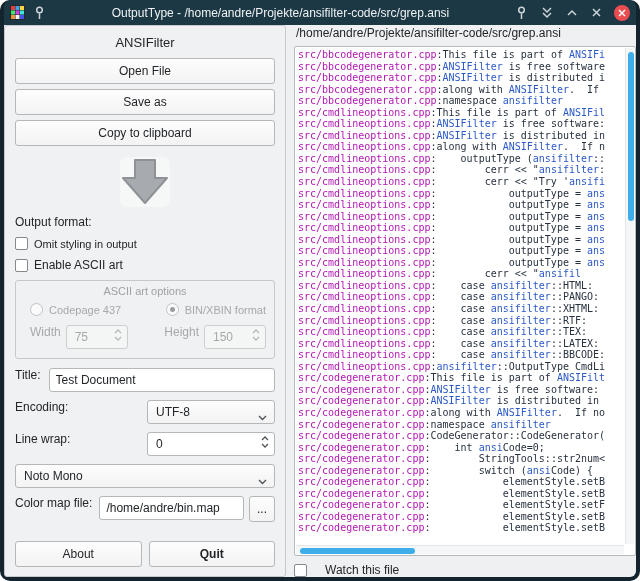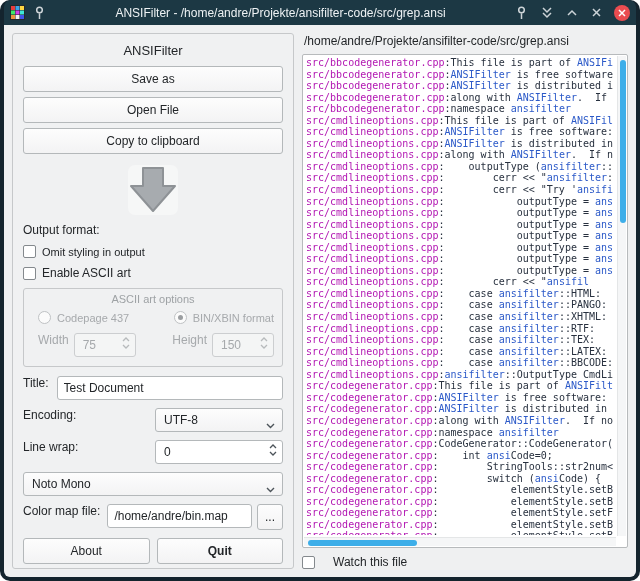--- a/index.html
+++ b/index.html
@@ -9,21 +9,21 @@
   .window { width:640px; height:581px; background:#14242e; border-radius:10px; overflow:hidden; position:relative; padding:4px; padding-top:0; }
 
   
   .titlebar { height:25px; display:flex; align-items:center; background:#1c3844; color:#e8edef; padding:0 6px; border-radius:7px 7px 0 0; }
   .tb-left { display:flex; align-items:center; gap:7px; }
   .tb-title { flex:1; text-align:center; font-size:12px; color:#eef2f4; white-space:nowrap; overflow:hidden; }
   .tb-right { display:flex; align-items:center; gap:10px; }
   .tb-icon { display:inline-flex; align-items:center; justify-content:center; width:15px; height:15px; cursor:pointer; }
   .close-btn { width:16px; height:16px; border-radius:50%; background:#ea4c50; display:inline-flex; align-items:center; justify-content:center; cursor:pointer; }
 
-  .content { background:#eff0f1; height:552px; display:flex; padding:8px; gap:8px; border-radius:0 0 6px 6px; }
+  .content { background:#eff0f1; height:552px; display:flex; gap:8px; border-radius:0 0 6px 6px; }
 
   
   .sidebar { width:282px; border:1px solid #c6c8ca; border-radius:3px; background:#f0f1f2; padding:7px 10px 9px 10px; display:flex; flex-direction:column; }
   .app-title { text-align:center; font-size:13px; color:#232629; margin:2px 0 8px 0; }
   .btn { display:block; width:100%; text-align:center; background:linear-gradient(#fdfdfd,#f3f3f4); border:1px solid #b4b8ba; border-radius:3px; font-size:12px; color:#232629; padding:5px 8px; height:26px; cursor:pointer; margin-bottom:5px; }
   .btn-bold { font-weight:bold; }
   .arrow-wrap { display:flex; justify-content:center; align-items:center; margin:6px 0 8px 0; }
 
   .row { display:flex; align-items:flex-start; margin-bottom:8px; }
   .row .lbl { font-size:12px; color:#232629; }
@@ -86,21 +86,21 @@
             <rect x="10" y="10" width="4" height="4" fill="#4255e9"></rect>
         </svg>
       </span>
       <span class="tb-icon">
         <svg width="13" height="14" viewBox="0 0 13 14">
             <circle cx="6.5" cy="4" r="2.8" fill="none" stroke="#ccd3d7" stroke-width="1.5"></circle>
             <line x1="6.5" y1="7.2" x2="6.5" y2="13" stroke="#ccd3d7" stroke-width="1.5"></line>
           </svg>
       </span>
     </div>
-    <div class="tb-title">ANSIFilter - /home/andre/Projekte/ansifilter-code/src/grep.ansi</div>
+    <div class="tb-title">OutputType - /home/andre/Projekte/ansifilter-code/src/grep.ansi</div>
     <div class="tb-right">
       <span class="tb-icon">
         <svg width="13" height="14" viewBox="0 0 13 14">
             <circle cx="6.5" cy="4" r="2.8" fill="none" stroke="#ccd3d7" stroke-width="1.5"></circle>
             <line x1="6.5" y1="7.2" x2="6.5" y2="13" stroke="#ccd3d7" stroke-width="1.5"></line>
           </svg>
       </span>
       <span class="tb-icon">
         <svg width="12" height="13" viewBox="0 0 12 13">
             <polyline points="2,2 6,6 10,2" fill="none" stroke="#ccd3d7" stroke-width="1.5"></polyline>
@@ -125,22 +125,22 @@
           </svg>
       </span>
     </div>
   </div>
 
   <div class="content">
 
     <div class="sidebar">
       <div class="app-title">ANSIFilter</div>
 
+      <button class="btn">Open File</button>
       <button class="btn">Save as</button>
-      <button class="btn">Open File</button>
       <button class="btn">Copy to clipboard</button>
 
       <div class="arrow-wrap">
         <svg width="58" height="50" viewBox="0 0 58 50">
           <rect x="4" y="0" width="50" height="50" rx="7" fill="#f6f7f7"></rect>
           <polygon points="19,3 39,3 39,21 51,21 29,46 7,21 19,21" fill="#a7abaf" stroke="#8e9296" stroke-width="2" stroke-linejoin="round"></polygon>
         </svg>
       </div>
 
       <div class="row">

